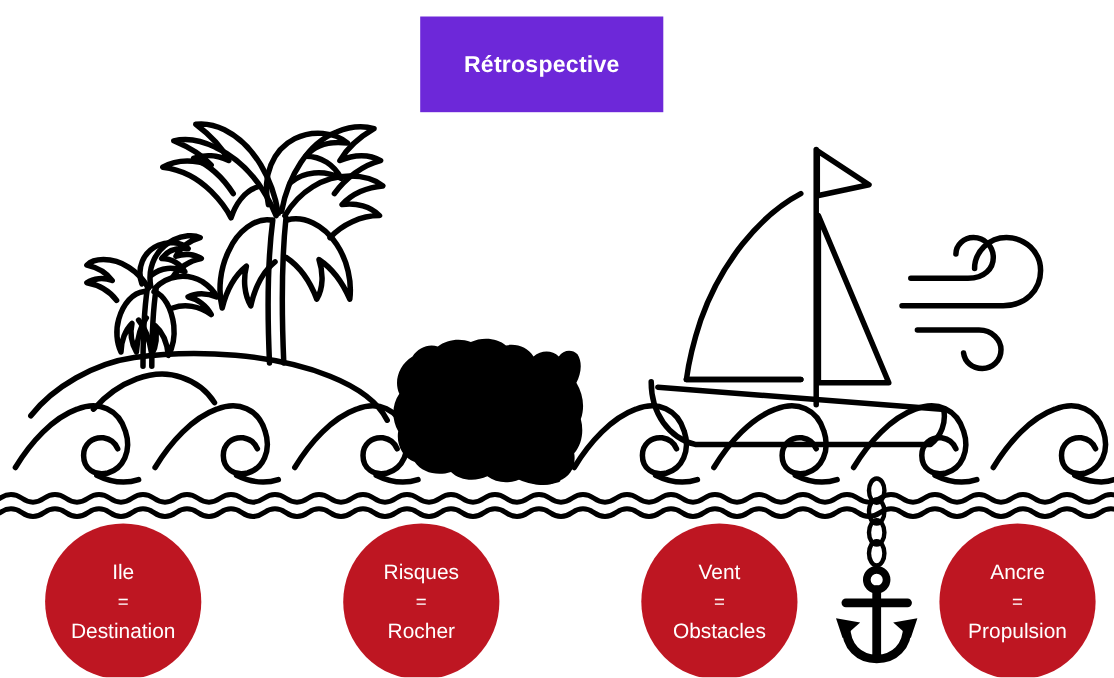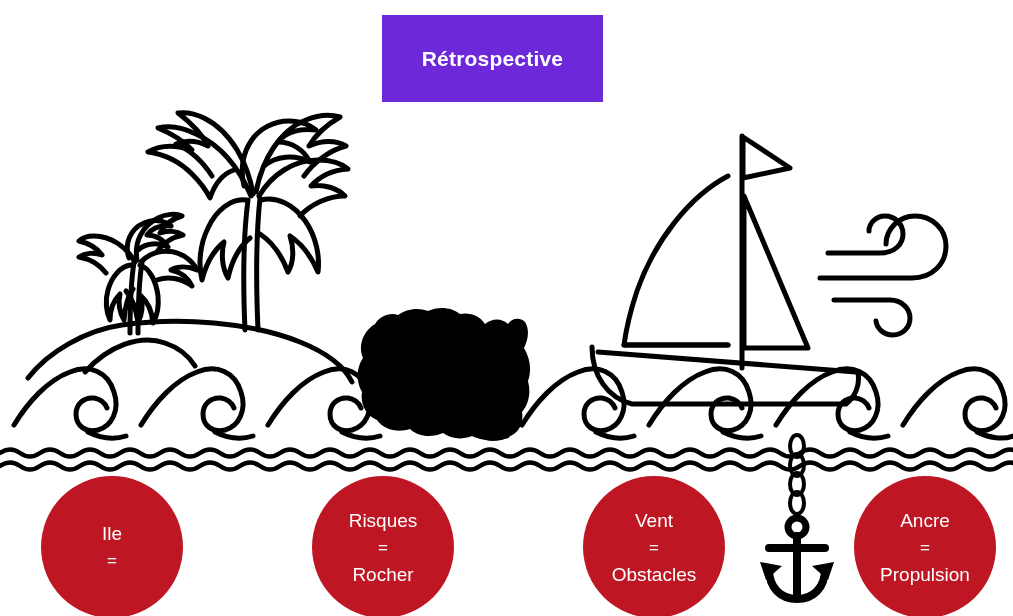--- a/index.html
+++ b/index.html
@@ -264,20 +264,21 @@
     </g>
   </svg>
 
   <div id="title-banner">
     <span class="title-text">Rétrospective</span>
   </div>
 
   <div class="legend-circle" id="legend-0">
     <span class="lc-line">Ile</span>
     <span class="lc-line lc-eq">=</span>
+    <span class="lc-line">Destination</span>
   </div>
 
   <div class="legend-circle" id="legend-1">
     <span class="lc-line">Risques</span>
     <span class="lc-line lc-eq">=</span>
     <span class="lc-line">Rocher</span>
   </div>
 
   <div class="legend-circle" id="legend-2">
     <span class="lc-line">Vent</span>

